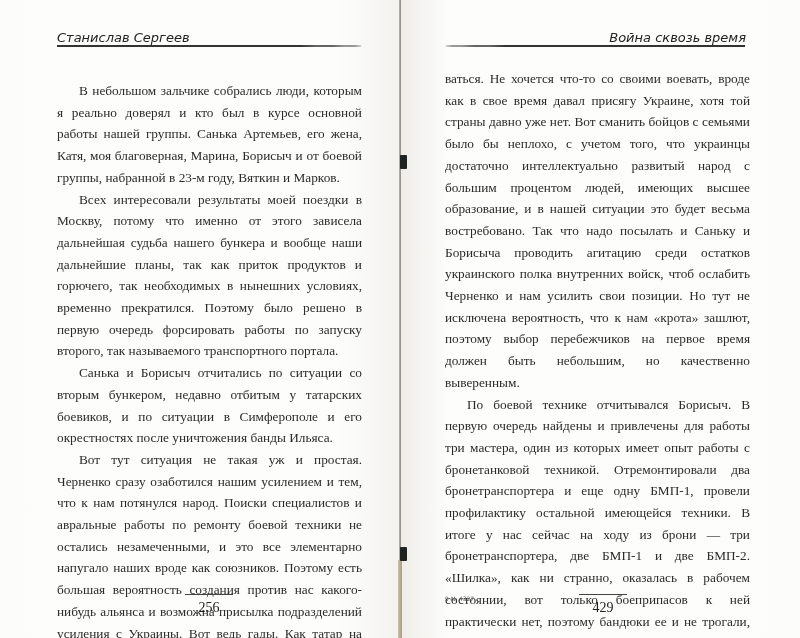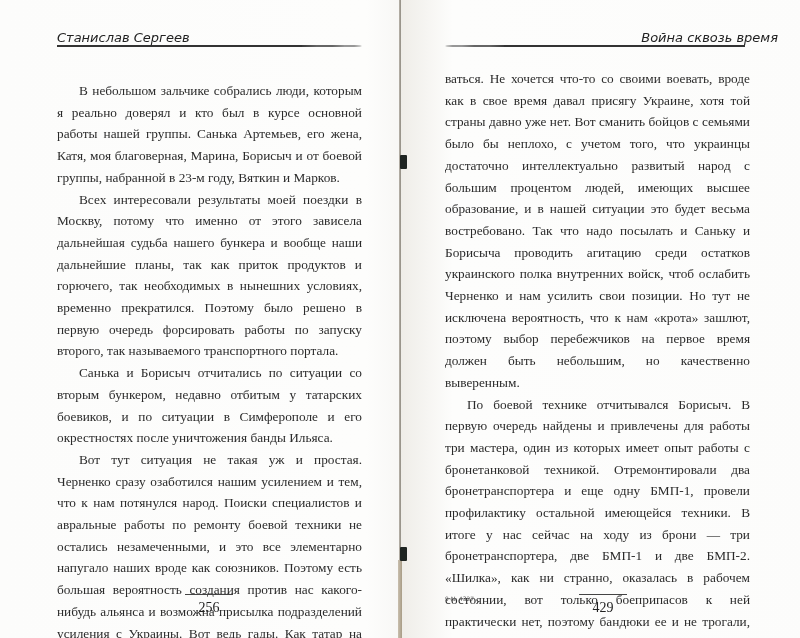--- a/index.html
+++ b/index.html
@@ -3,21 +3,21 @@
 <meta charset="utf-8">
 <style>
   html, body { margin: 0; padding: 0; }
   body {
     width: 800px; height: 638px; position: relative; overflow: hidden;
     background: #ffffff;
     font-family: "Liberation Serif", "DejaVu Serif", serif;
     color: #2b2b2b;
   }
   .page {
-    position: absolute; top: 0; height: 638px; background: #fdfdfc; padding-left: 32px;
+    position: absolute; top: 0; height: 638px; background: #fdfdfc;
   }
   .page.left { left: 0; width: 399px; background: linear-gradient(to right, #fcfcfb 0%, #fdfdfc 85%, #f3f2ef 100%); }
   .page.right { left: 401px; width: 399px; background: linear-gradient(to left, #fcfcfb 0%, #fdfdfc 88%, #efede8 100%); }
   .spine {
     position: absolute; left: 399px; top: 0; width: 2px; height: 638px;
     background: linear-gradient(to right, #bbb6ad, #8f8a80);
   }
   .spine-lower {
     position: absolute; left: 398px; top: 560px; width: 4px; height: 78px;
     background: linear-gradient(to right, #c9bfae, #a89c86);

